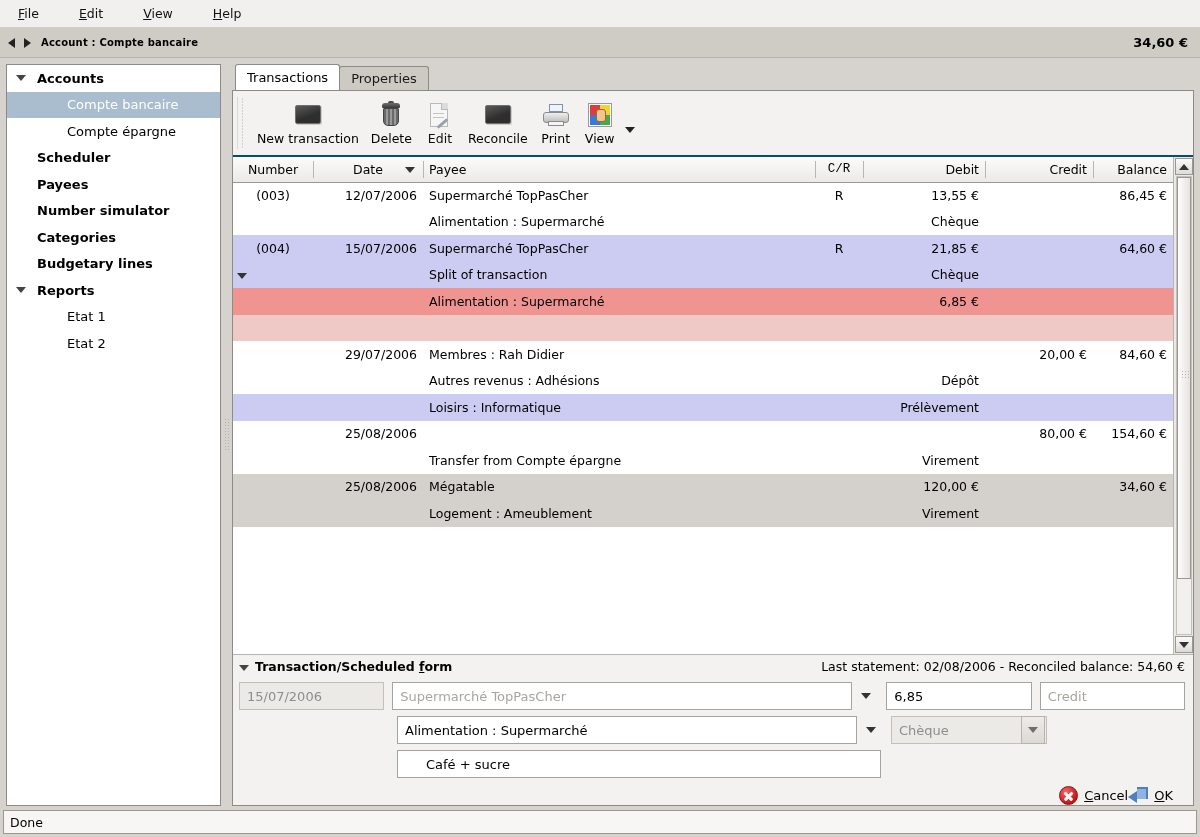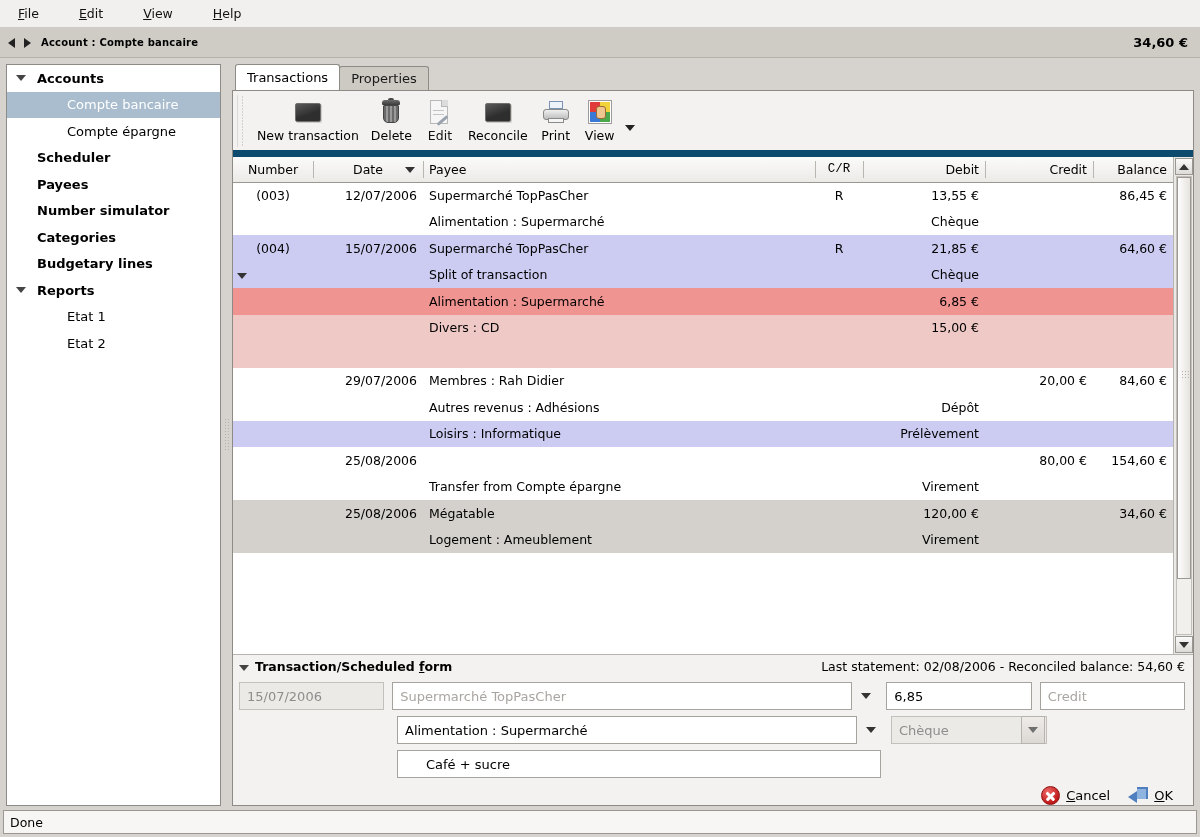--- a/index.html
+++ b/index.html
@@ -89,21 +89,21 @@
   .tab.inactive { background: #cdc9c3; color: #1a1a1a; }
 
   .panel {
     flex: 1 1 auto; border: 1px solid #8e8a85; background: #f4f2f0;
     display: flex; flex-direction: column; min-height: 0; position: relative; z-index: 1;
   }
 
   
   .toolbar {
     flex: 0 0 66px; height: 66px; display: flex; align-items: center;
-    background: #f4f2f0; border-bottom: 7px solid #0c4a6e; padding-left: 2px;
+    background: #f4f2f0; border-bottom: 2px solid #0c4a6e; padding-left: 2px;
   }
   .tb-handle {
     width: 10px; height: 52px; margin: 0 4px 0 2px;
     background-image: radial-gradient(#b3afaa 40%, transparent 41%);
     background-size: 3px 3px; background-position: center;
     background-repeat: repeat-y; border-left: 1px solid #dcd8d3;
   }
   .tb-btn {
     display: flex; flex-direction: column; align-items: center; justify-content: center;
     min-width: 44px; padding: 2px 6px; gap: 2px; cursor: default;
@@ -223,21 +223,21 @@
   .f-notes { width: 484px; padding-left: 28px; }
   .combo { position: relative; display: flex; align-items: center; }
   .combo .arrowbtn {
     width: 24px; height: 28px; display: flex; align-items: center; justify-content: center; margin-left: 2px;
   }
   .combo .arrowbtn.framed { background: linear-gradient(#eeebe8,#dcd9d5); border: 1px solid #b7b3ae; }
   .cb-arrow { width: 0; height: 0; border-left: 5px solid transparent; border-right: 5px solid transparent; border-top: 6px solid #333; }
   .cb-arrow.dim { border-top-color: #6f6f6f; }
   .indent { margin-left: 158px; }
 
-  .btnrow { display: flex; justify-content: flex-end; align-items: center; gap: 18px; padding: 2px 12px 0 0; }
+  .btnrow { display: flex; justify-content: flex-end; align-items: center; padding: 2px 12px 0 0; }
   .dlgbtn { display: flex; align-items: center; gap: 6px; font-size: 13px; cursor: default; }
   .dlgbtn u { text-decoration: underline; }
   .ic-cancel { width: 19px; height: 19px; border-radius: 50%;
     background: radial-gradient(circle at 35% 30%, #f06a6a, #c01818 70%);
     border: 1px solid #8e1010; position: relative; }
   .ic-cancel::before, .ic-cancel::after {
     content: ""; position: absolute; left: 3px; top: 8px; width: 11px; height: 2.6px; background: #fff; border-radius: 1px;
   }
   .ic-cancel::before { transform: rotate(45deg); }
   .ic-cancel::after { transform: rotate(-45deg); }
@@ -471,29 +471,20 @@
                     <td class="t-date"></td>
                     <td class="t-payee">Alimentation : Supermarché</td>
                     <td class="t-cr"></td>
                     <td class="t-debit">6,85 €</td>
                     <td class="t-credit"></td>
                     <td class="t-balance"></td>
                   </tr>
                   <tr class="r-pink">
                     <td class="t-number"></td>
                     <td class="t-date"></td>
-                    <td class="t-payee">Divers : CD</td>
-                    <td class="t-cr"></td>
-                    <td class="t-debit">15,00 €</td>
-                    <td class="t-credit"></td>
-                    <td class="t-balance"></td>
-                  </tr>
-                  <tr class="r-pink">
-                    <td class="t-number"></td>
-                    <td class="t-date"></td>
                     <td class="t-payee"></td>
                     <td class="t-cr"></td>
                     <td class="t-debit"></td>
                     <td class="t-credit"></td>
                     <td class="t-balance"></td>
                   </tr>
                   <tr class="r-white">
                     <td class="t-number"></td>
                     <td class="t-date">29/07/2006</td>
                     <td class="t-payee">Membres : Rah Didier</td>

